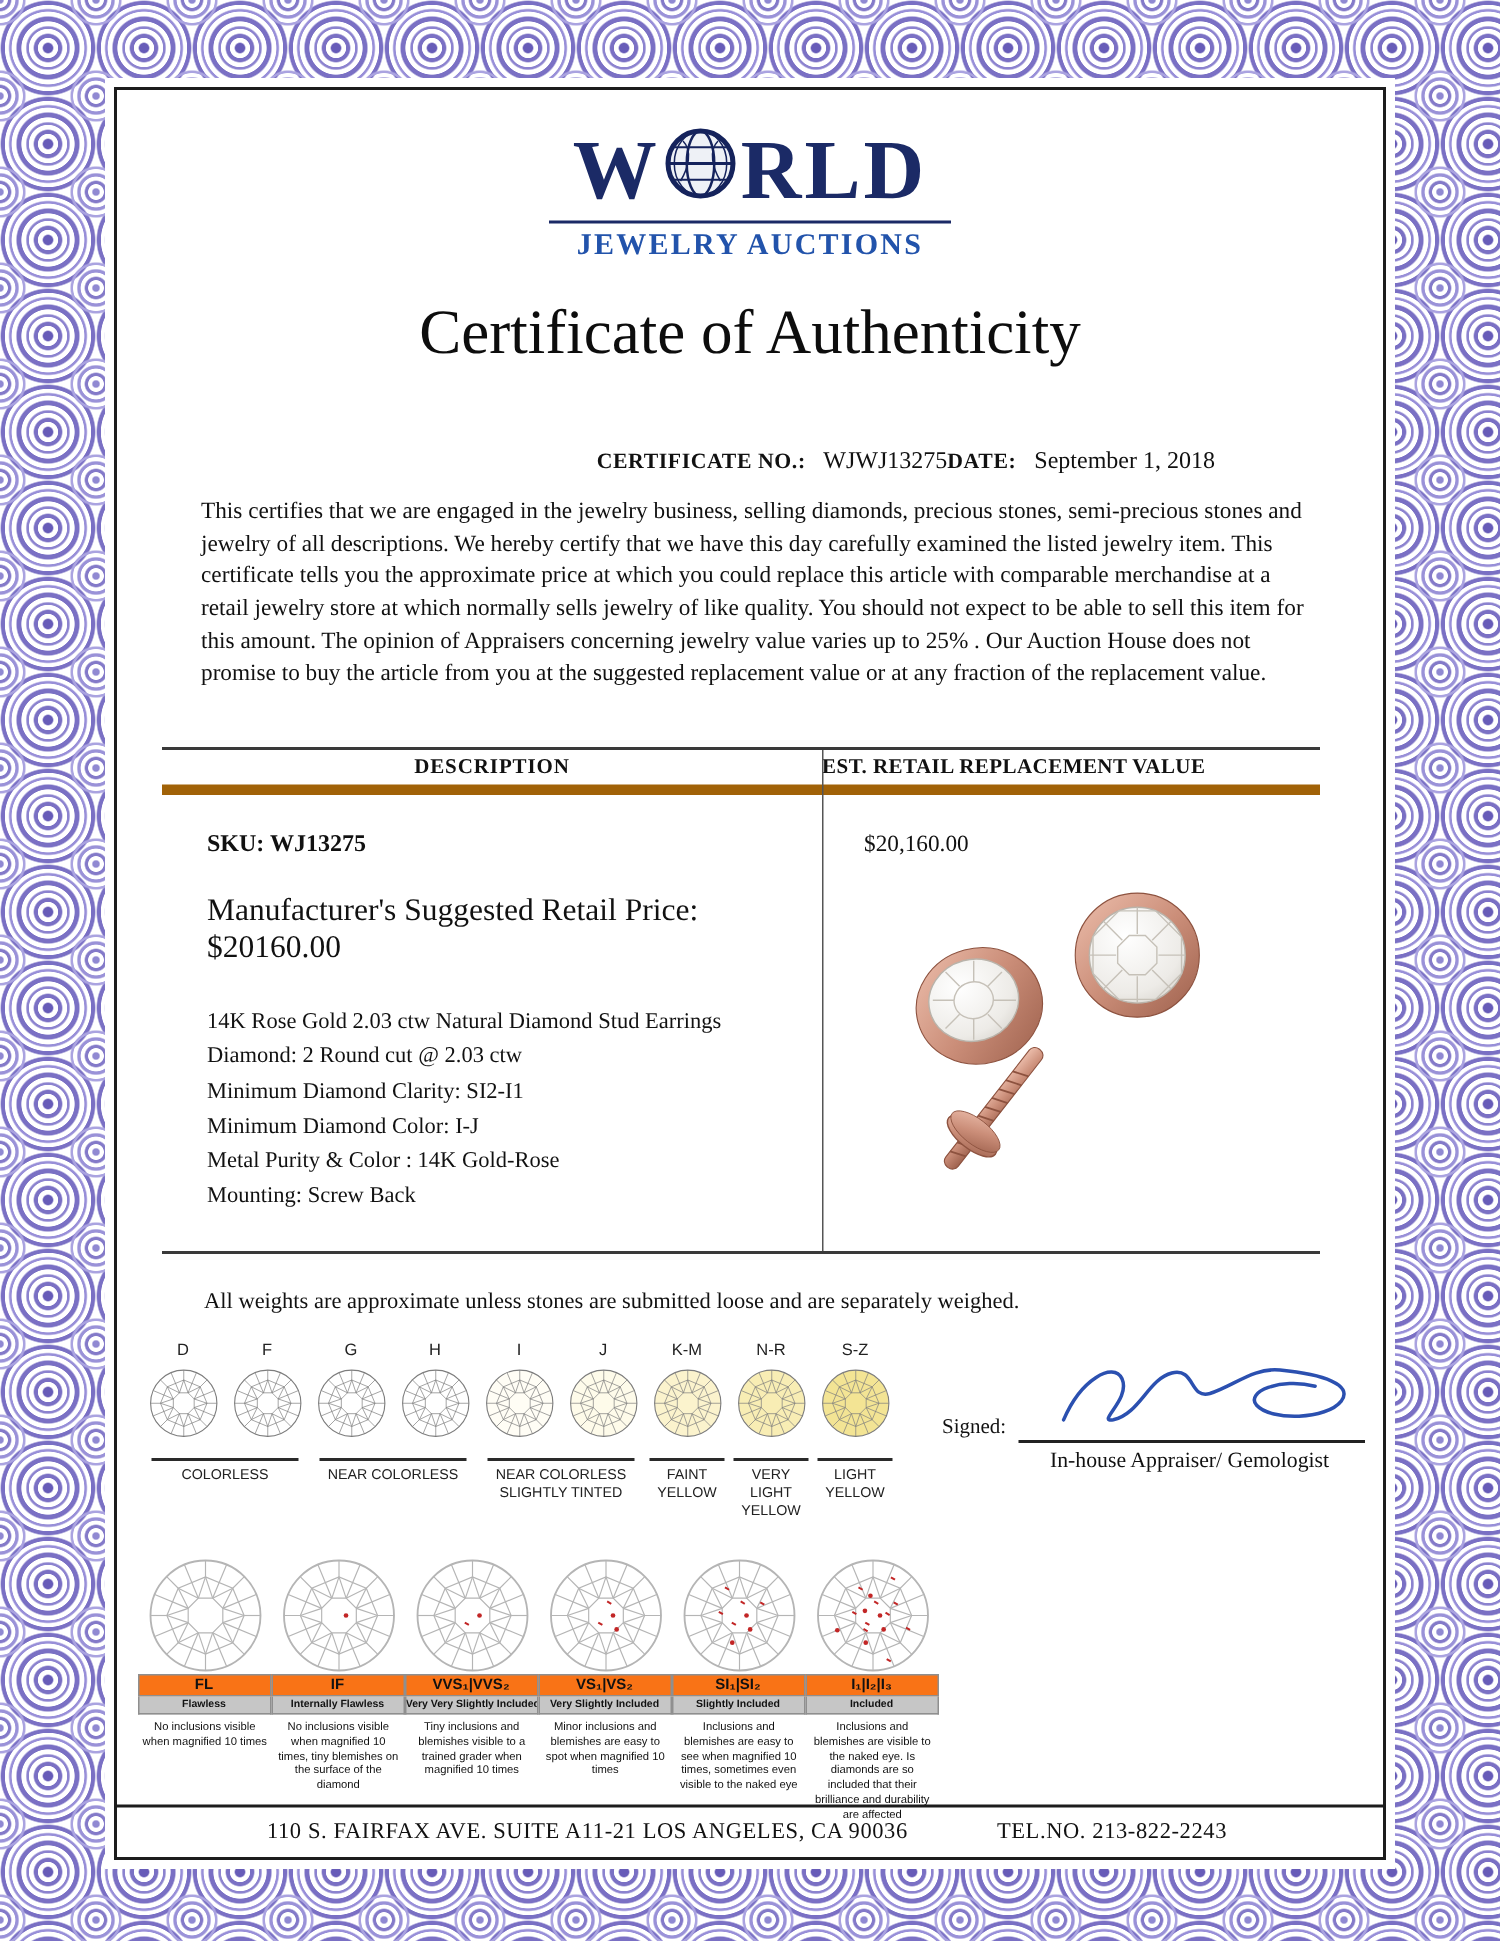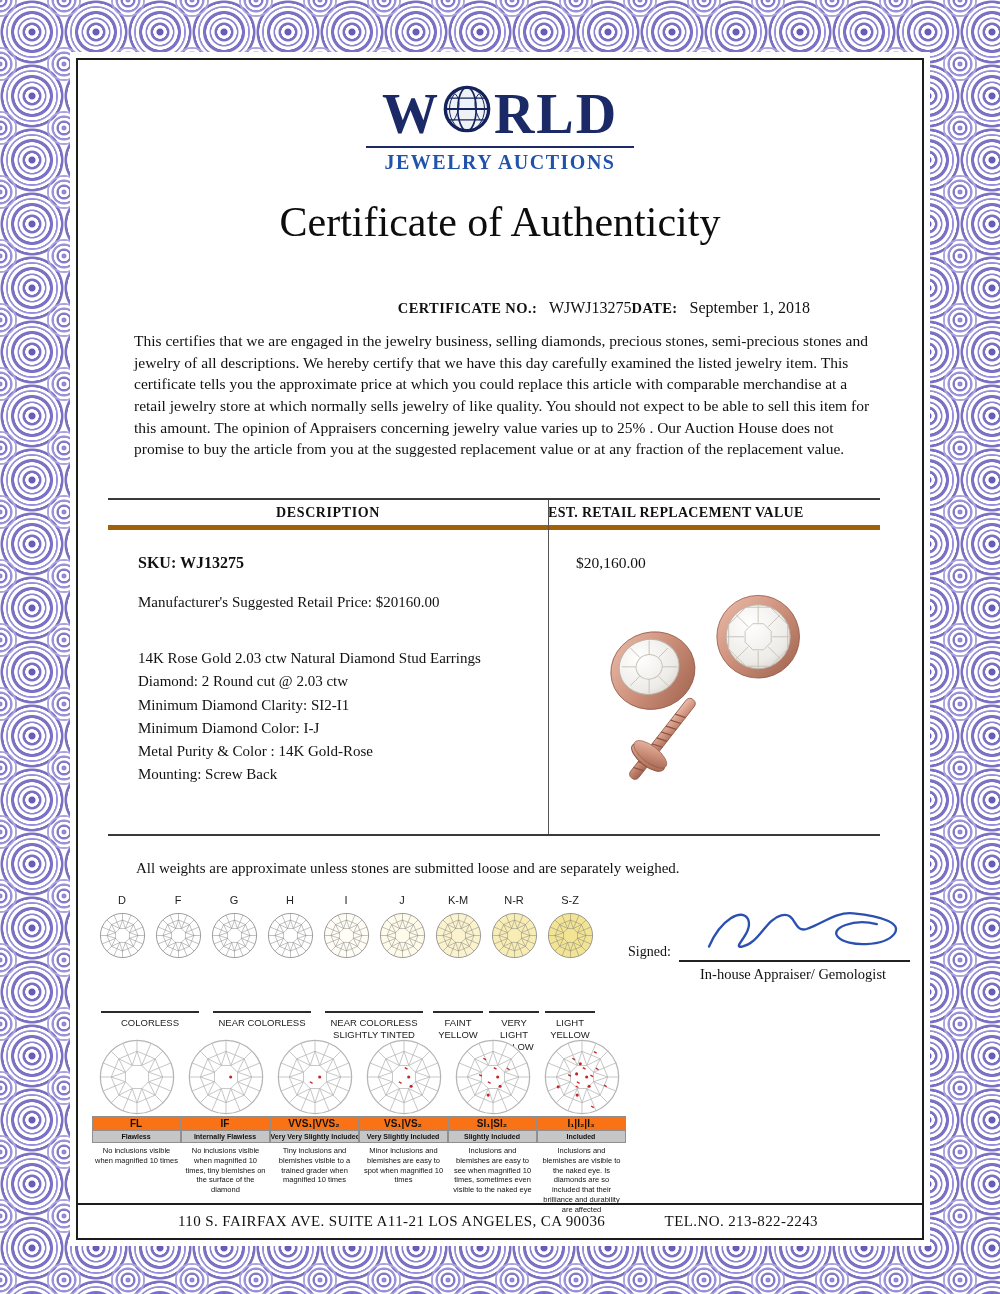--- a/index.html
+++ b/index.html
@@ -46,43 +46,43 @@
   
   .meta-sec { position:absolute; top:239px; left:56px; right:112px; display:flex; justify-content:flex-end; font-size:16px; }
   .meta-label { font-weight:bold; font-size:14.5px; letter-spacing:.4px; margin-right:8px; }
 
   
   .body-sec { position:absolute; top:270px; left:56px; width:738px; font-size:15.5px; line-height:1.4; }
 
   
   .table-sec { position:absolute; top:438px; left:30px; width:772px; height:338px; border-top:2px solid #3a3a3a; border-bottom:2px solid #3a3a3a; }
   .vt-divider { position:absolute; left:57%; top:0; bottom:0; width:1px; background:#555; }
-  .vt-headrow { display:flex; height:30px; align-items:center; border-bottom:5px solid #a16207; }
+  .vt-headrow { display:flex; height:30px; align-items:center; border-bottom:7px solid #a16207; }
   .vt-h1 { width:57%; text-align:center; font-weight:bold; font-size:14px; letter-spacing:.6px; }
   .vt-h2 { width:43%; text-align:left; font-weight:bold; font-size:14px; letter-spacing:.3px; }
   .vt-bodyrow { display:flex; height:307px; }
   .vt-c1 { width:57%; padding:24px 10px 0 30px; }
   .vt-c2 { width:43%; padding:24px 4px 0 28px; }
   .sku-line { font-size:16px; margin-bottom:22px;font-weight:bold; }
-  .msrp-line { font-size:15px; margin-bottom:36px; }
+  .msrp-line { font-size:21px; margin-bottom:26px; }
   .desc-line { font-size:15px; line-height:1.55; }
   .value-line { font-size:15.5px; }
   .earrings { width:240px; height:235px; margin:14px 0 0 18px; }
 
   
   .note-sec { position:absolute; top:800px; left:58px; font-size:15px; }
 
   
   .charts-sec { position:absolute; top:834px; left:16px; right:12px; display:flex; }
   .color-chart { width:508px; }
   .cg-row { display:flex; }
   .cg-cell { width:56px; text-align:center; }
   .cg-letter { font-family:"Liberation Sans", sans-serif; font-size:11px; color:#222; margin-bottom:6px; }
   .cg-groups { display:flex; margin-top:8px; }
-  .cg-group { text-align:center;margin-top:40px; }
+  .cg-group { text-align:center; }
   .cg-line { height:2px; background:#2a2a2a; width:88%; margin:0 auto 4px; }
   .cg-glabel { font-family:"Liberation Sans", sans-serif; font-size:9.5px; color:#222; line-height:1.25; }
 
   .sig-block { flex:1; margin-left:26px; padding-top:50px; position:relative; }
   .sig-row { display:flex; align-items:flex-end; }
   .sig-label { font-size:14px; padding-bottom:2px; }
   .sig-line { flex:1; margin-left:8px; border-bottom:2px solid #222; position:relative; height:12px; }
   .sig-scribble { position:absolute; left:12px; bottom:-8px; }
   .sig-title { margin:4px 0 0 72px; font-size:14.5px; }
 

